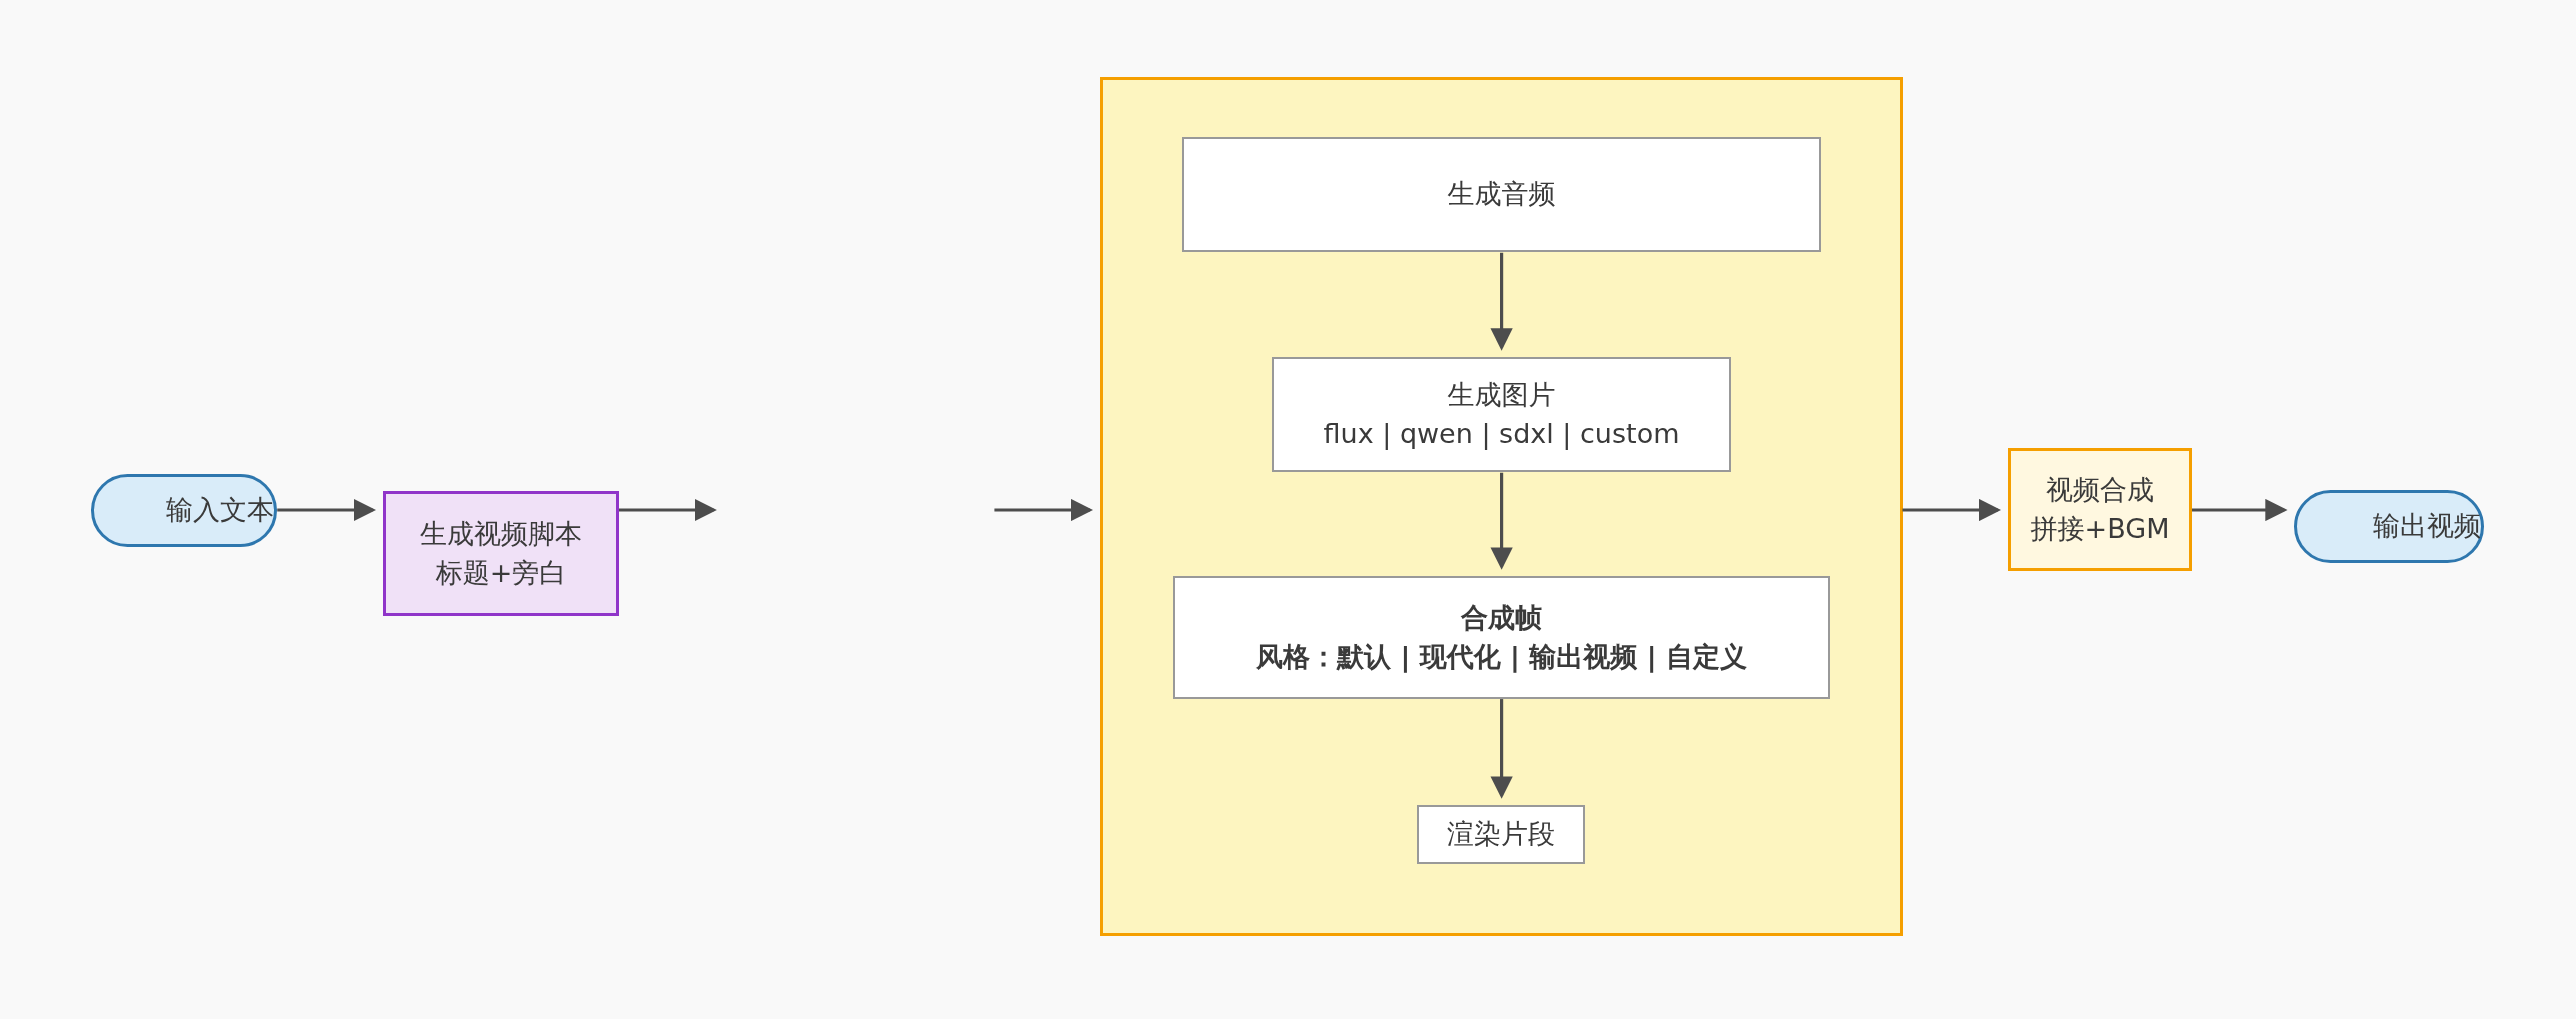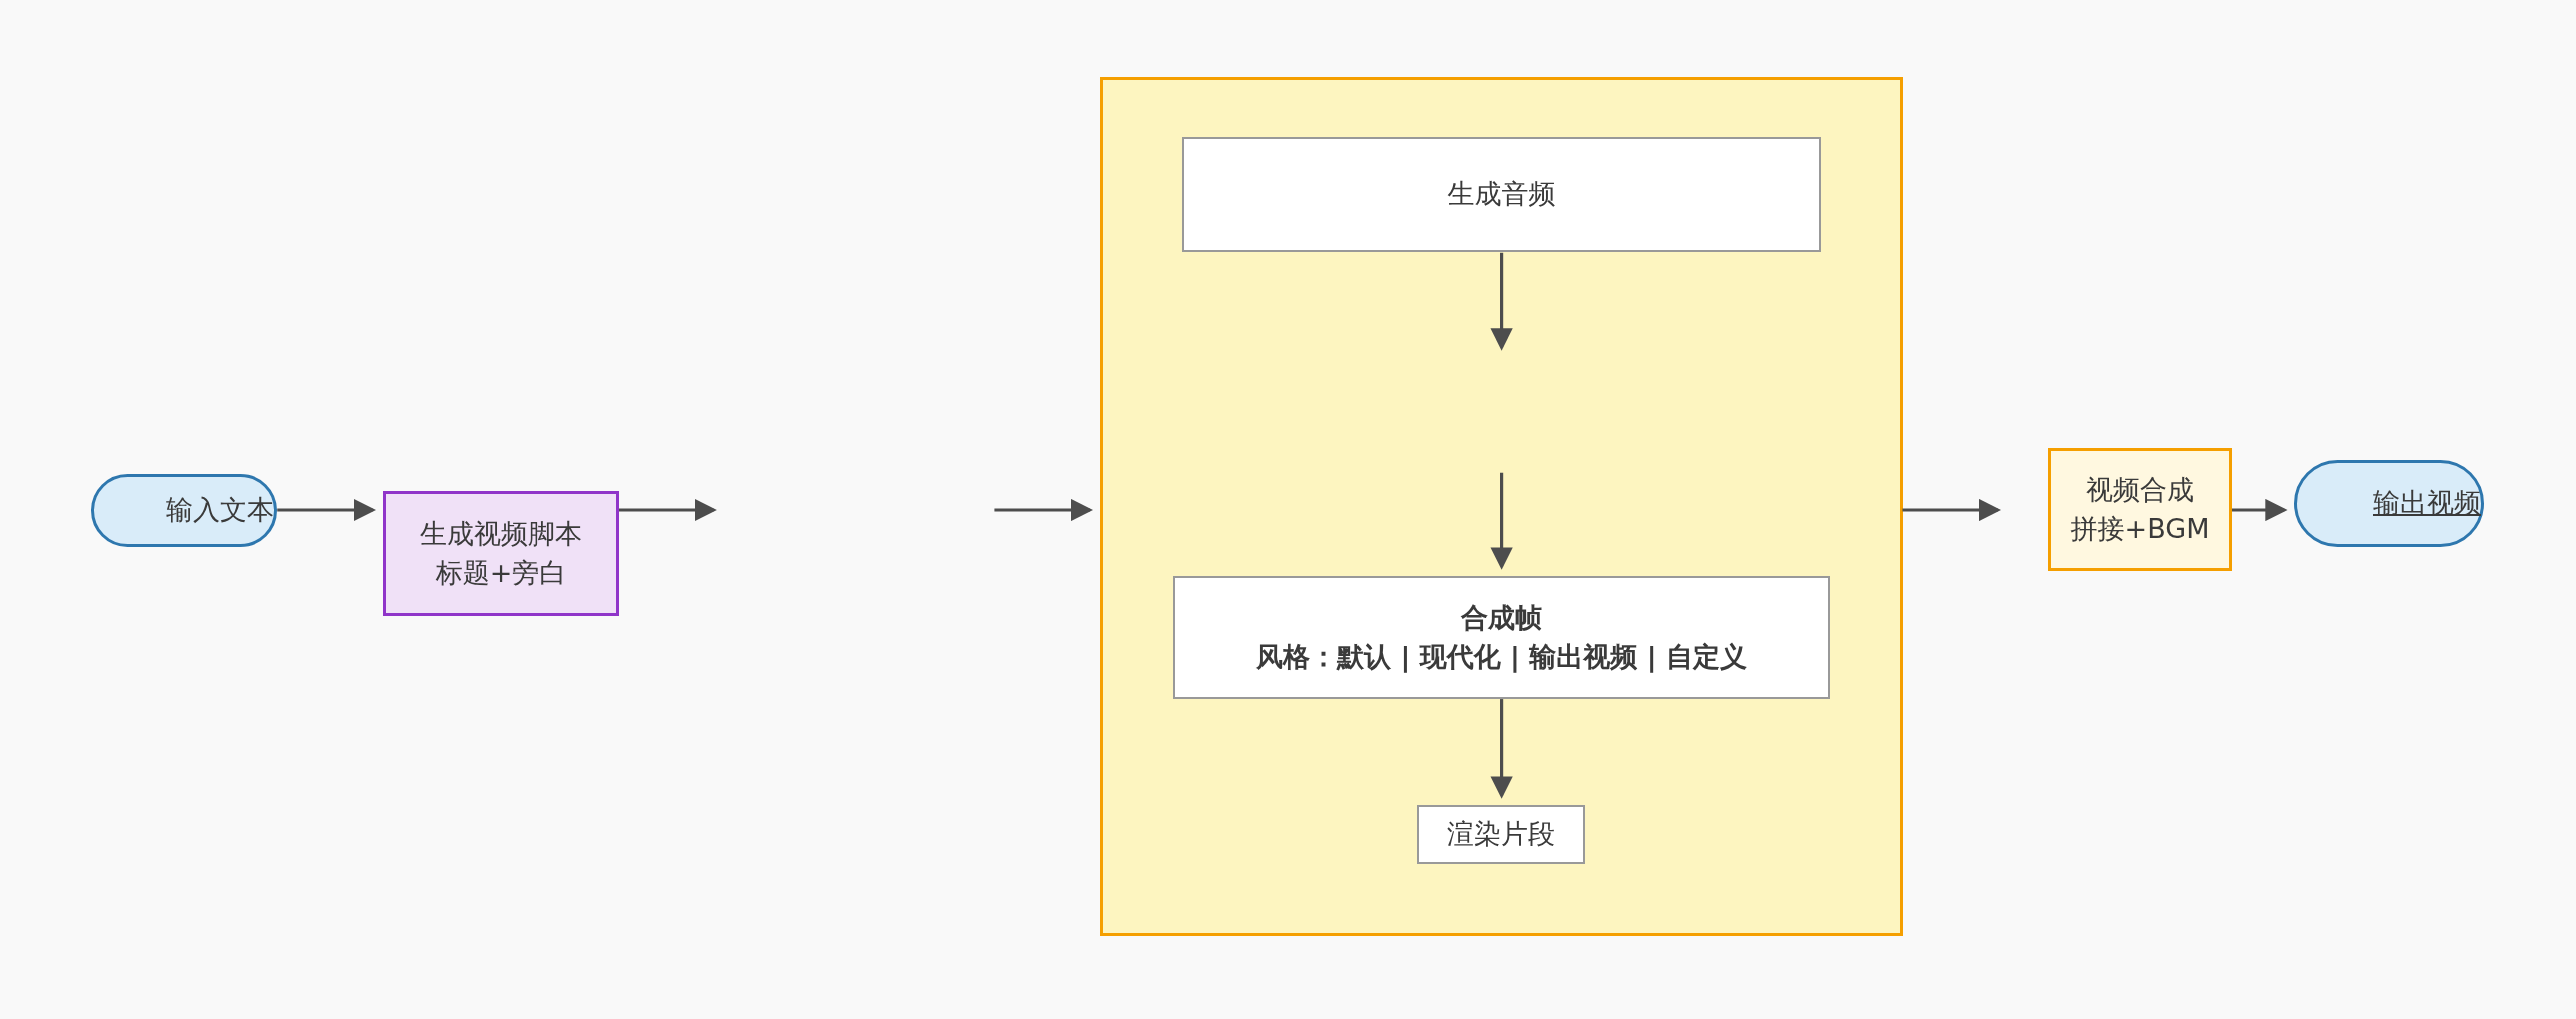--- a/index.html
+++ b/index.html
@@ -101,33 +101,37 @@
   <div class="node purple" style="left:383px; top:447px; width:236px; height:125px;margin-top:44px;">
     <span class="label">生成视频脚本</span>
     <span class="label">标题+旁白</span>
   </div>
 
 
   <div class="node inner" style="left:1182px; top:137px; width:639px; height:115px;">
     <span class="label">生成音频</span>
   </div>
 
+  <div class="node inner" style="left:1272px; top:357px; width:459px; height:115px;">
+    <span class="label">生成图片</span>
+    <span class="label">flux | qwen | sdxl | custom</span>
+  </div>
 
   <div class="node inner" style="left:1173px; top:576px; width:657px; height:123px;font-weight:bold;">
     <span class="label">合成帧</span>
     <span class="label">风格：默认 | 现代化 | 输出视频 | 自定义</span>
   </div>
 
   <div class="node inner" style="left:1417px; top:805px; width:168px; height:59px;font-family:Liberation Serif, serif;">
     <span class="label">渲染片段</span>
   </div>
 
-  <div class="node compose" style="left:2008px; top:448px; width:184px; height:123px;margin-left:40px;">
+  <div class="node compose" style="left:2008px; top:448px; width:184px; height:123px;">
     <span class="label">视频合成</span>
     <span class="label">拼接+BGM</span>
   </div>
 
-  <div class="node pill" style="left:2294px; top:460px; width:190px; height:87px;text-decoration:underline;">
+  <div class="node pill" style="left:2294px; top:490px; width:190px; height:73px;">
     <span class="label">输出视频</span>
   </div>
 
 </div>
 
 
 </body></html>

